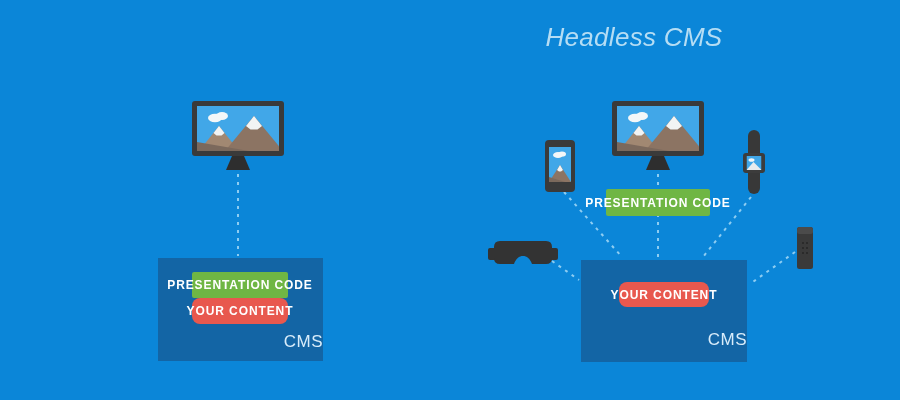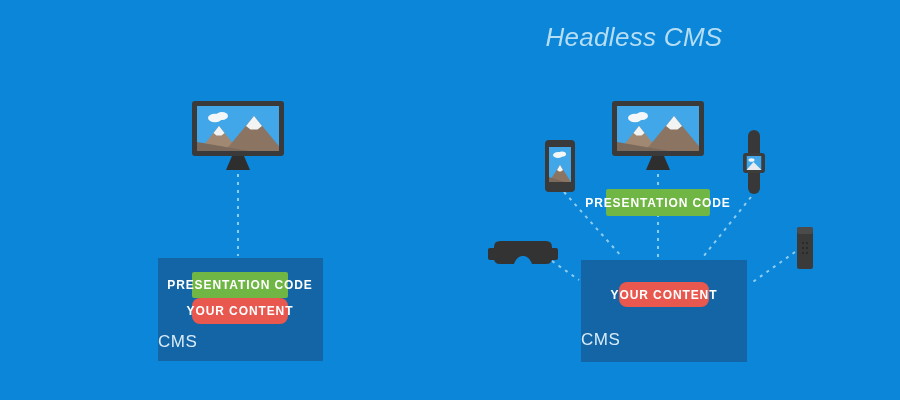--- a/index.html
+++ b/index.html
@@ -34,21 +34,21 @@
   }
   .badge-green { background: var(--green, #6fb644); }
   .badge-red   { background: var(--red, #e8584e); border-radius: 8px; }
 
   .badge-presentation-left { left:34px; top:14px; width:96px; height:26px; }
   .badge-content-left      { left:34px; top:40px; width:96px; height:26px; }
   .badge-presentation-right{ left:606px; top:189px; width:104px; height:27px; }
   .badge-content-right     { left:38px;  top:22px; width:90px;  height:25px; }
 
   .cms-label {
-    position:absolute; left:0; width:100%; text-align:left;
+    position:absolute; left:0; width:100%; text-align:right;
     font-size:17px; letter-spacing:0.5px;
     color: var(--label_text, #d8ecfa);
   }
   .cms-label-left  { top:74px; }
   .cms-label-right { top:70px; }
 
   .monitor-left  { left:192px; top:101px; }
   .monitor-right { left:612px; top:101px; }
   .phone         { left:545px; top:140px; }
   .watch         { left:742px; top:130px; }

